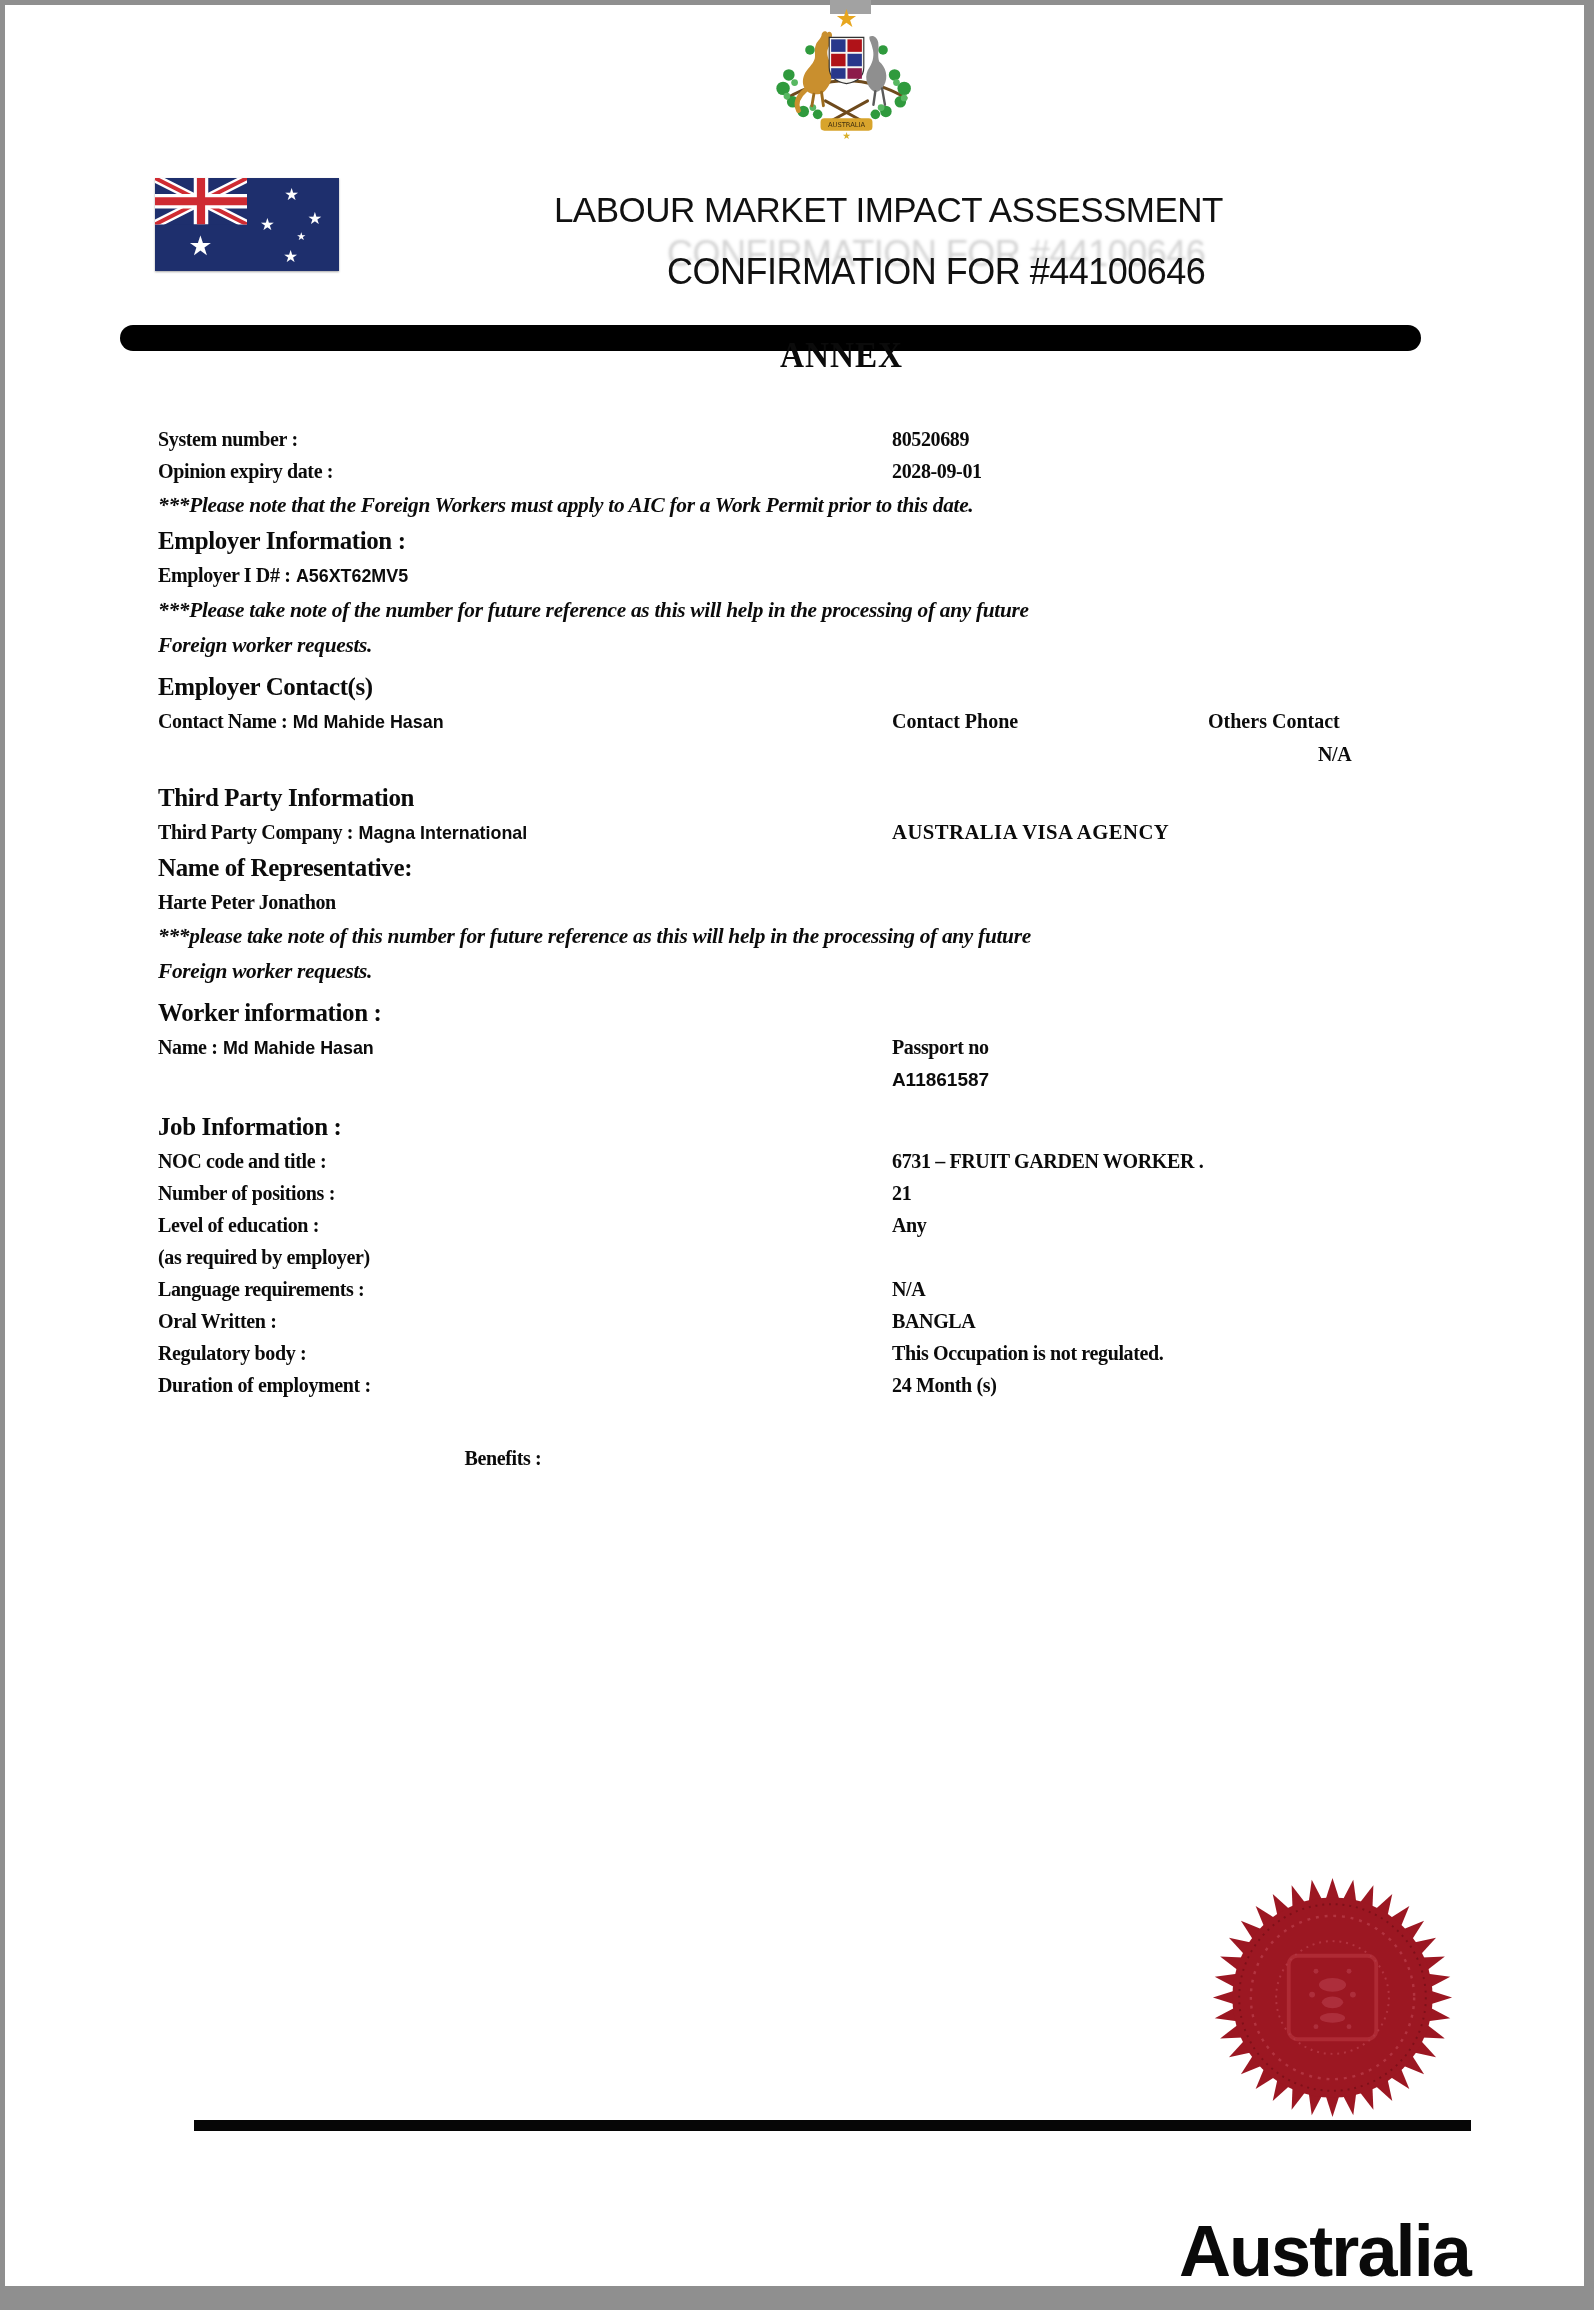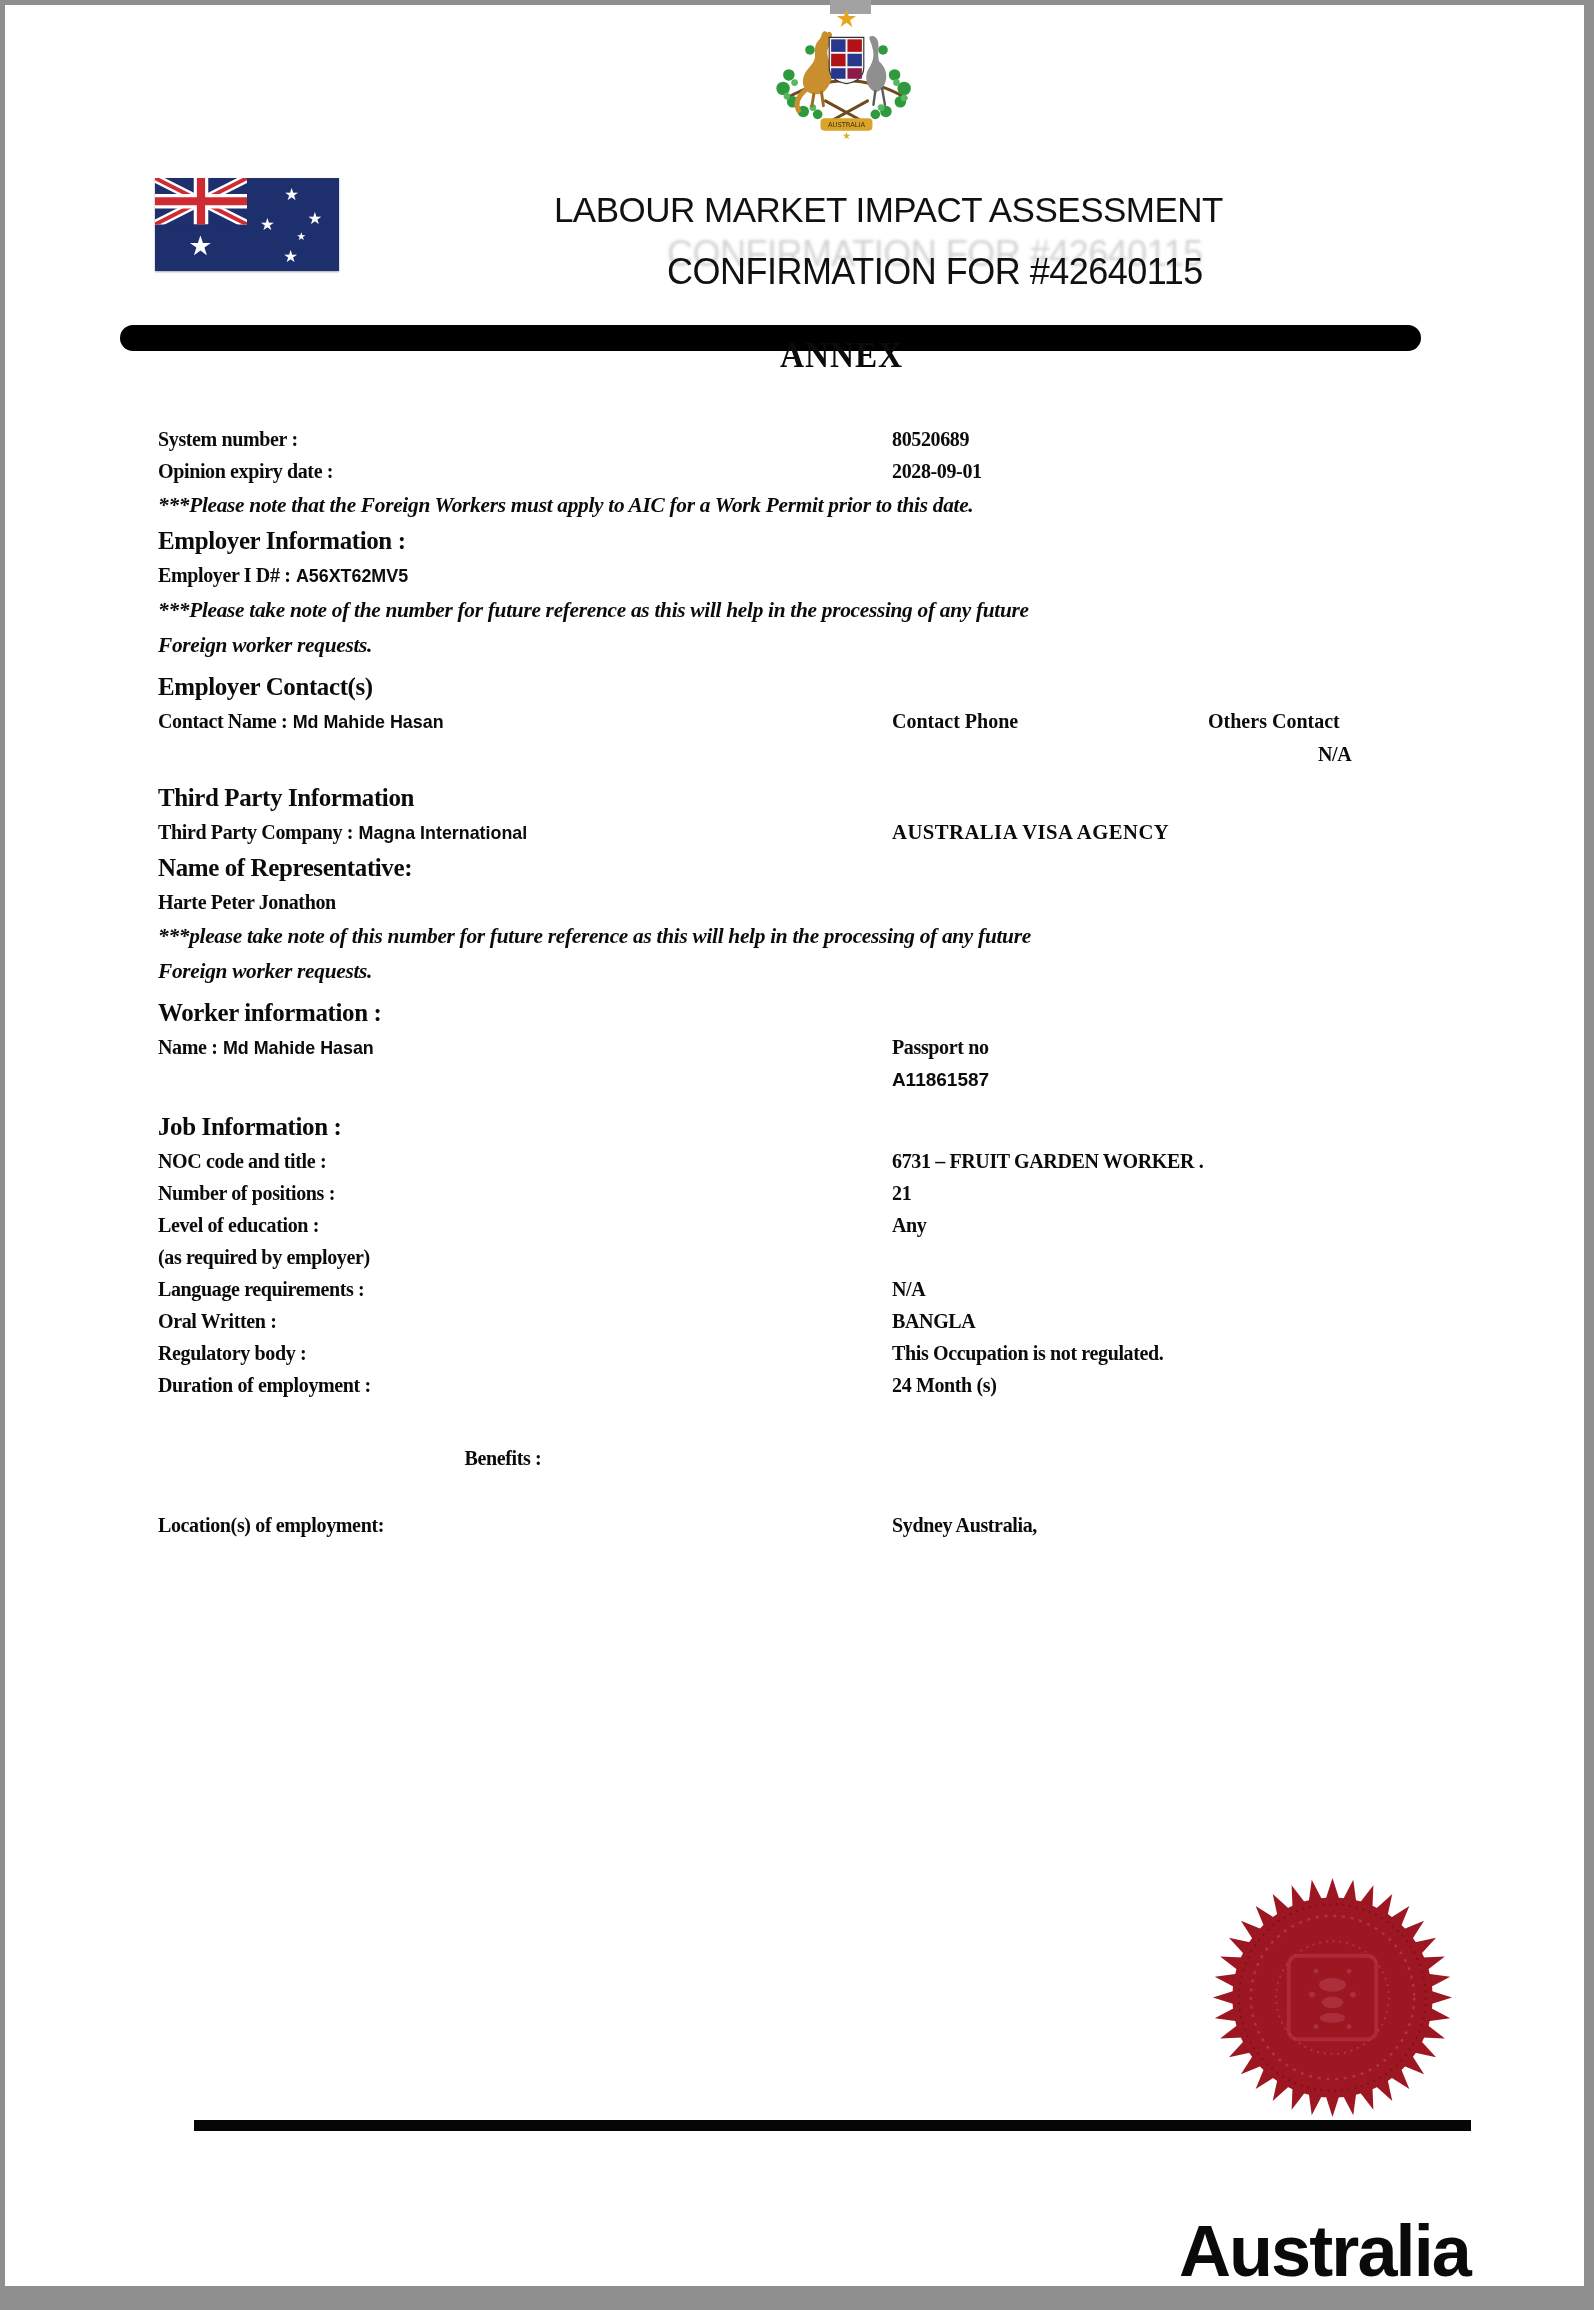--- a/index.html
+++ b/index.html
@@ -130,21 +130,21 @@
       <text x="47" y="80" font-size="28">★</text>
       <text x="141" y="23" font-size="17">★</text>
       <text x="165" y="48" font-size="17">★</text>
       <text x="116" y="54" font-size="17">★</text>
       <text x="151" y="64" font-size="11">★</text>
       <text x="140" y="87" font-size="17">★</text>
     </g>
   </svg>
 
   <div class="abs title1">LABOUR MARKET IMPACT ASSESSMENT</div>
-  <div class="abs title2">CONFIRMATION FOR #42640115</div>
+  <div class="abs title2">CONFIRMATION FOR #44100646</div>
 
   <div class="abs annex-bar"></div>
   <div class="abs annex-text">ANNEX</div>
 
   <div class="abs content">
 
     <div class="row">
       <span class="lbl">System number :</span>
       <span class="val">80520689</span>
     </div>
@@ -224,24 +224,20 @@
     </div>
     <div class="row">
       <span class="lbl">Duration of employment :</span>
       <span class="val">24 Month (s)</span>
     </div>
 
     <div class="row benefits">
       <span class="lbl">Benefits :</span>
     </div>
 
-    <div class="row location">
-      <span class="lbl">Location(s) of employment:</span>
-      <span class="val">Sydney Australia,</span>
-    </div>
 
   </div>
 
   <svg class="abs seal" viewBox="0 0 250 250" xmlns="http://www.w3.org/2000/svg">
     <defs>
           <path id="sp" d="M125,2 L132,24 L118,24 Z" fill="#9c1722"></path>
         </defs>
     <g>
       <use href="#sp"></use>
           <use href="#sp" transform="rotate(10 125 125)"></use>

